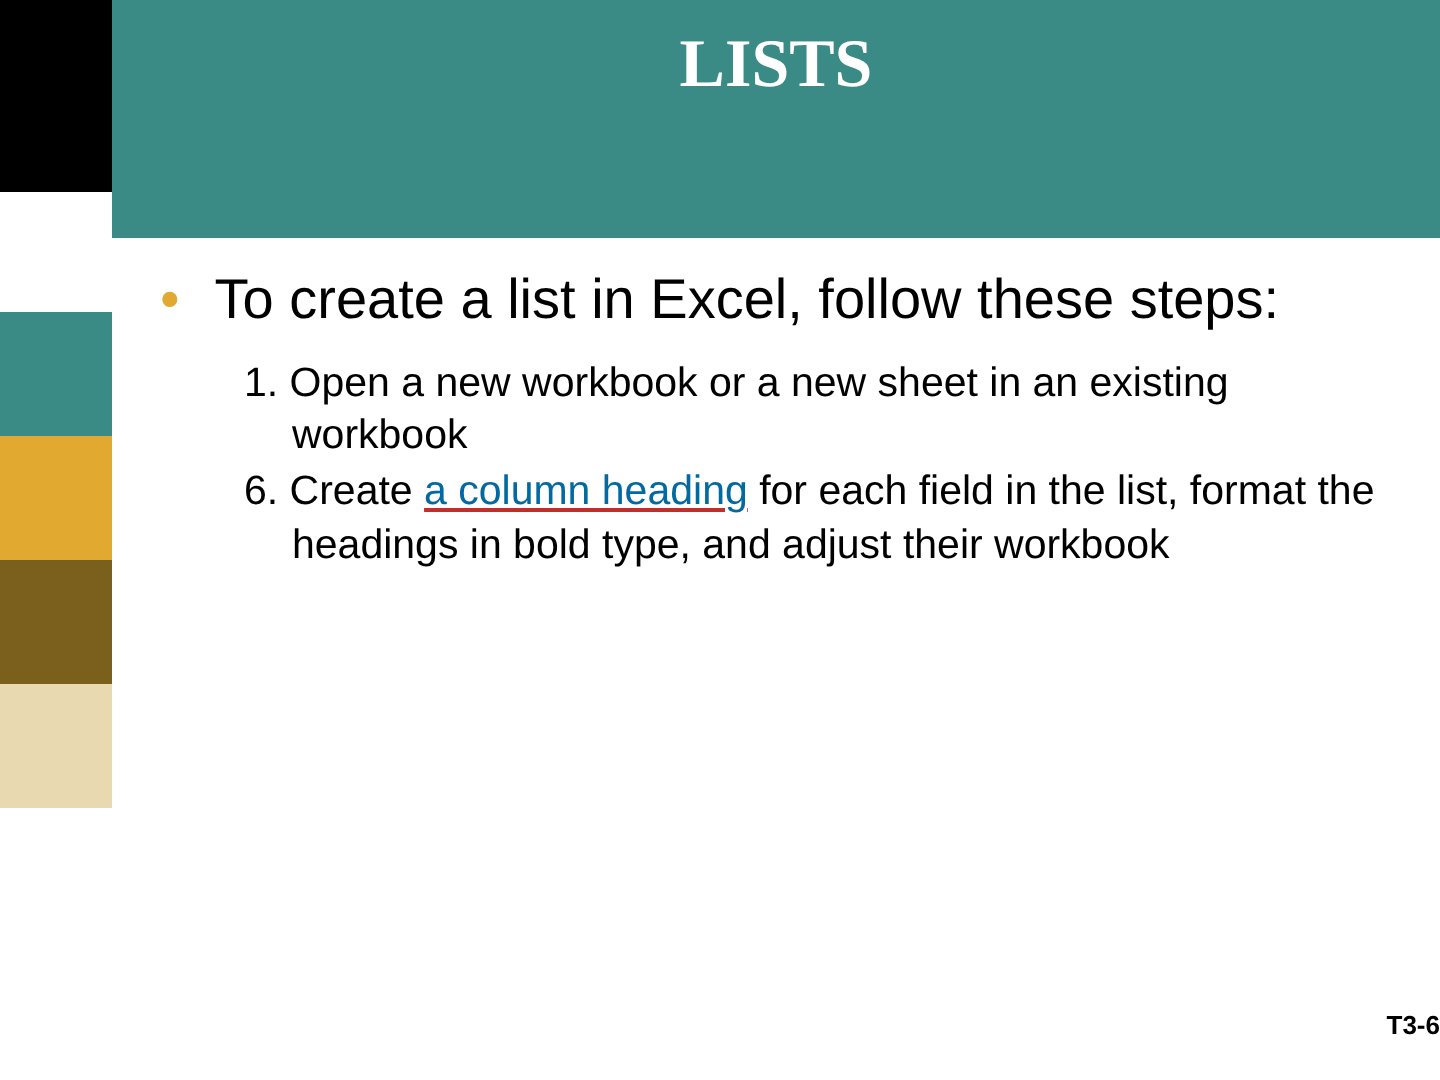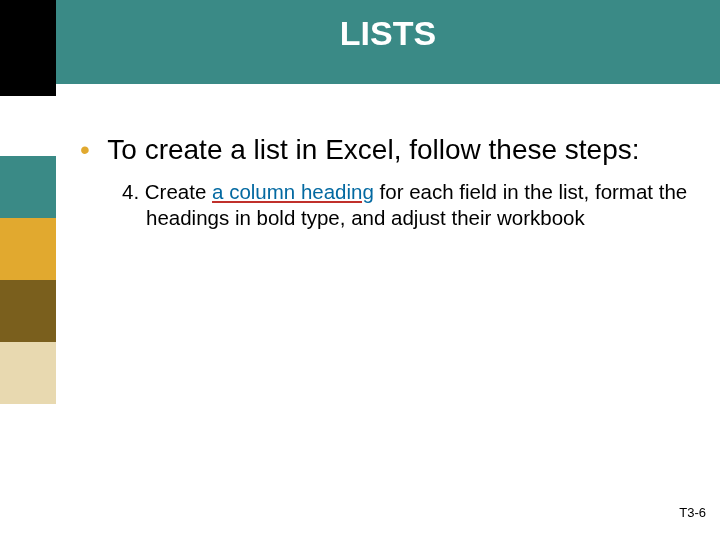--- a/index.html
+++ b/index.html
@@ -6,23 +6,24 @@
   body {
     width: 720px;
     height: 540px;
     background: #fff;
     font-family: Arial, Helvetica, sans-serif;
     position: relative;
     overflow: hidden;
   }
   .header {
     width: 100%;
-    height: 84px;
+    height: 119px;
     background: #4c1d95;
     position: relative;
+    font-family: Liberation Serif, serif;
   }
   .header-inner {
     position: absolute;
     left: 56px;
     top: 0;
     right: 0;
     bottom: 0;
     background: #3a8a86;
   }
   .header-black {
@@ -87,24 +88,24 @@
     padding-left: 24px;
     text-indent: -24px;
   }
   .redund {
     color: #0369a1;
     text-decoration: underline;
     text-decoration-color: #c0302b;
   }
   .footer {
     position: absolute;
-    right: 14px;
+    right: 0;
     bottom: 20px;
     font-size: 13px;
-    font-weight: normal;
+    font-weight: bold;
     color: #000;
   }
 </style>
 </head>
 <body>
 
 <div class="header">
   <div class="header-black"></div>
   <div class="header-inner">
     <div class="title">LISTS</div>
@@ -120,18 +121,21 @@
   <div class="seg seg-white2"></div>
 </div>
 
 <div class="content">
   <div class="lead">
     <span class="bullet">•</span>
     <span>To create a list in Excel, follow these steps:</span>
   </div>
   <ol class="steps">
     <li>
-      <span>4. Create </span><span class="redund">a column heading</span><span> for each field in the list, format the headings in bold type, and adjust their workbook</span>
+      <span>1. Open a new workbook or a new sheet in an existing workbook</span>
+    </li>
+    <li>
+      <span>6. Create </span><span class="redund">a column heading</span><span> for each field in the list, format the headings in bold type, and adjust their workbook</span>
     </li>
   </ol>
 </div>
 
 <div class="footer">T3-6</div>
 
 </body></html>

